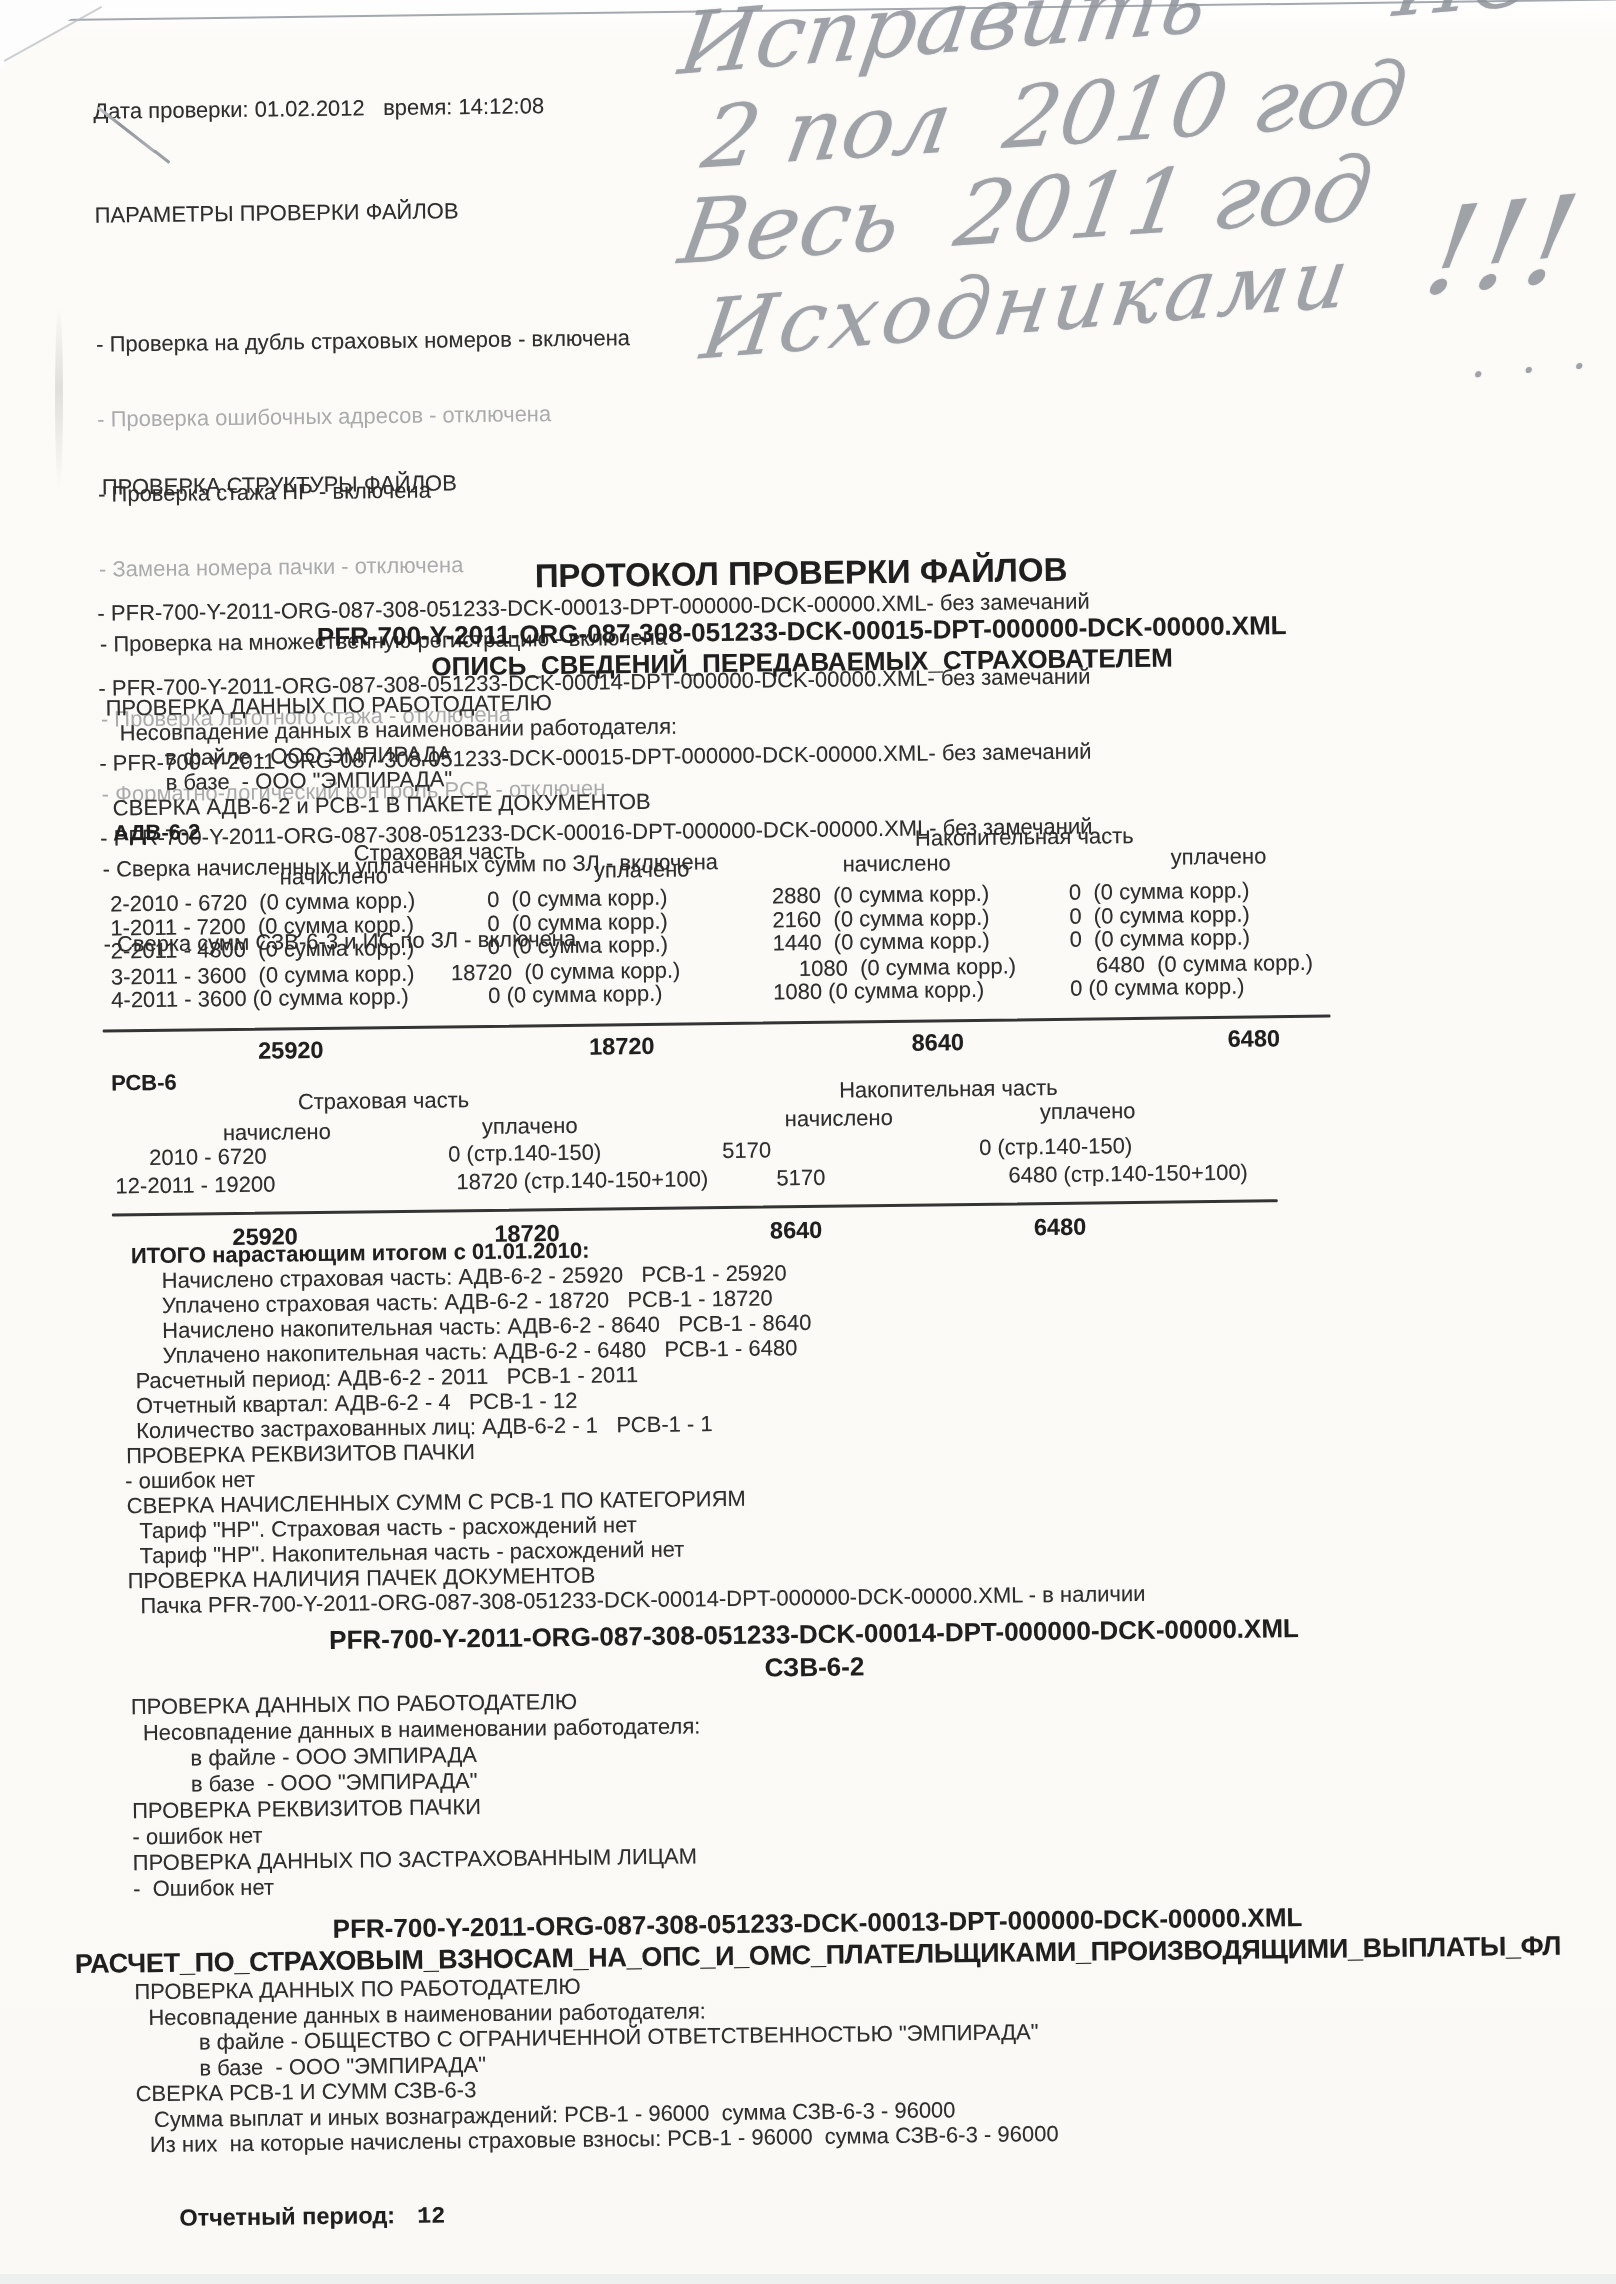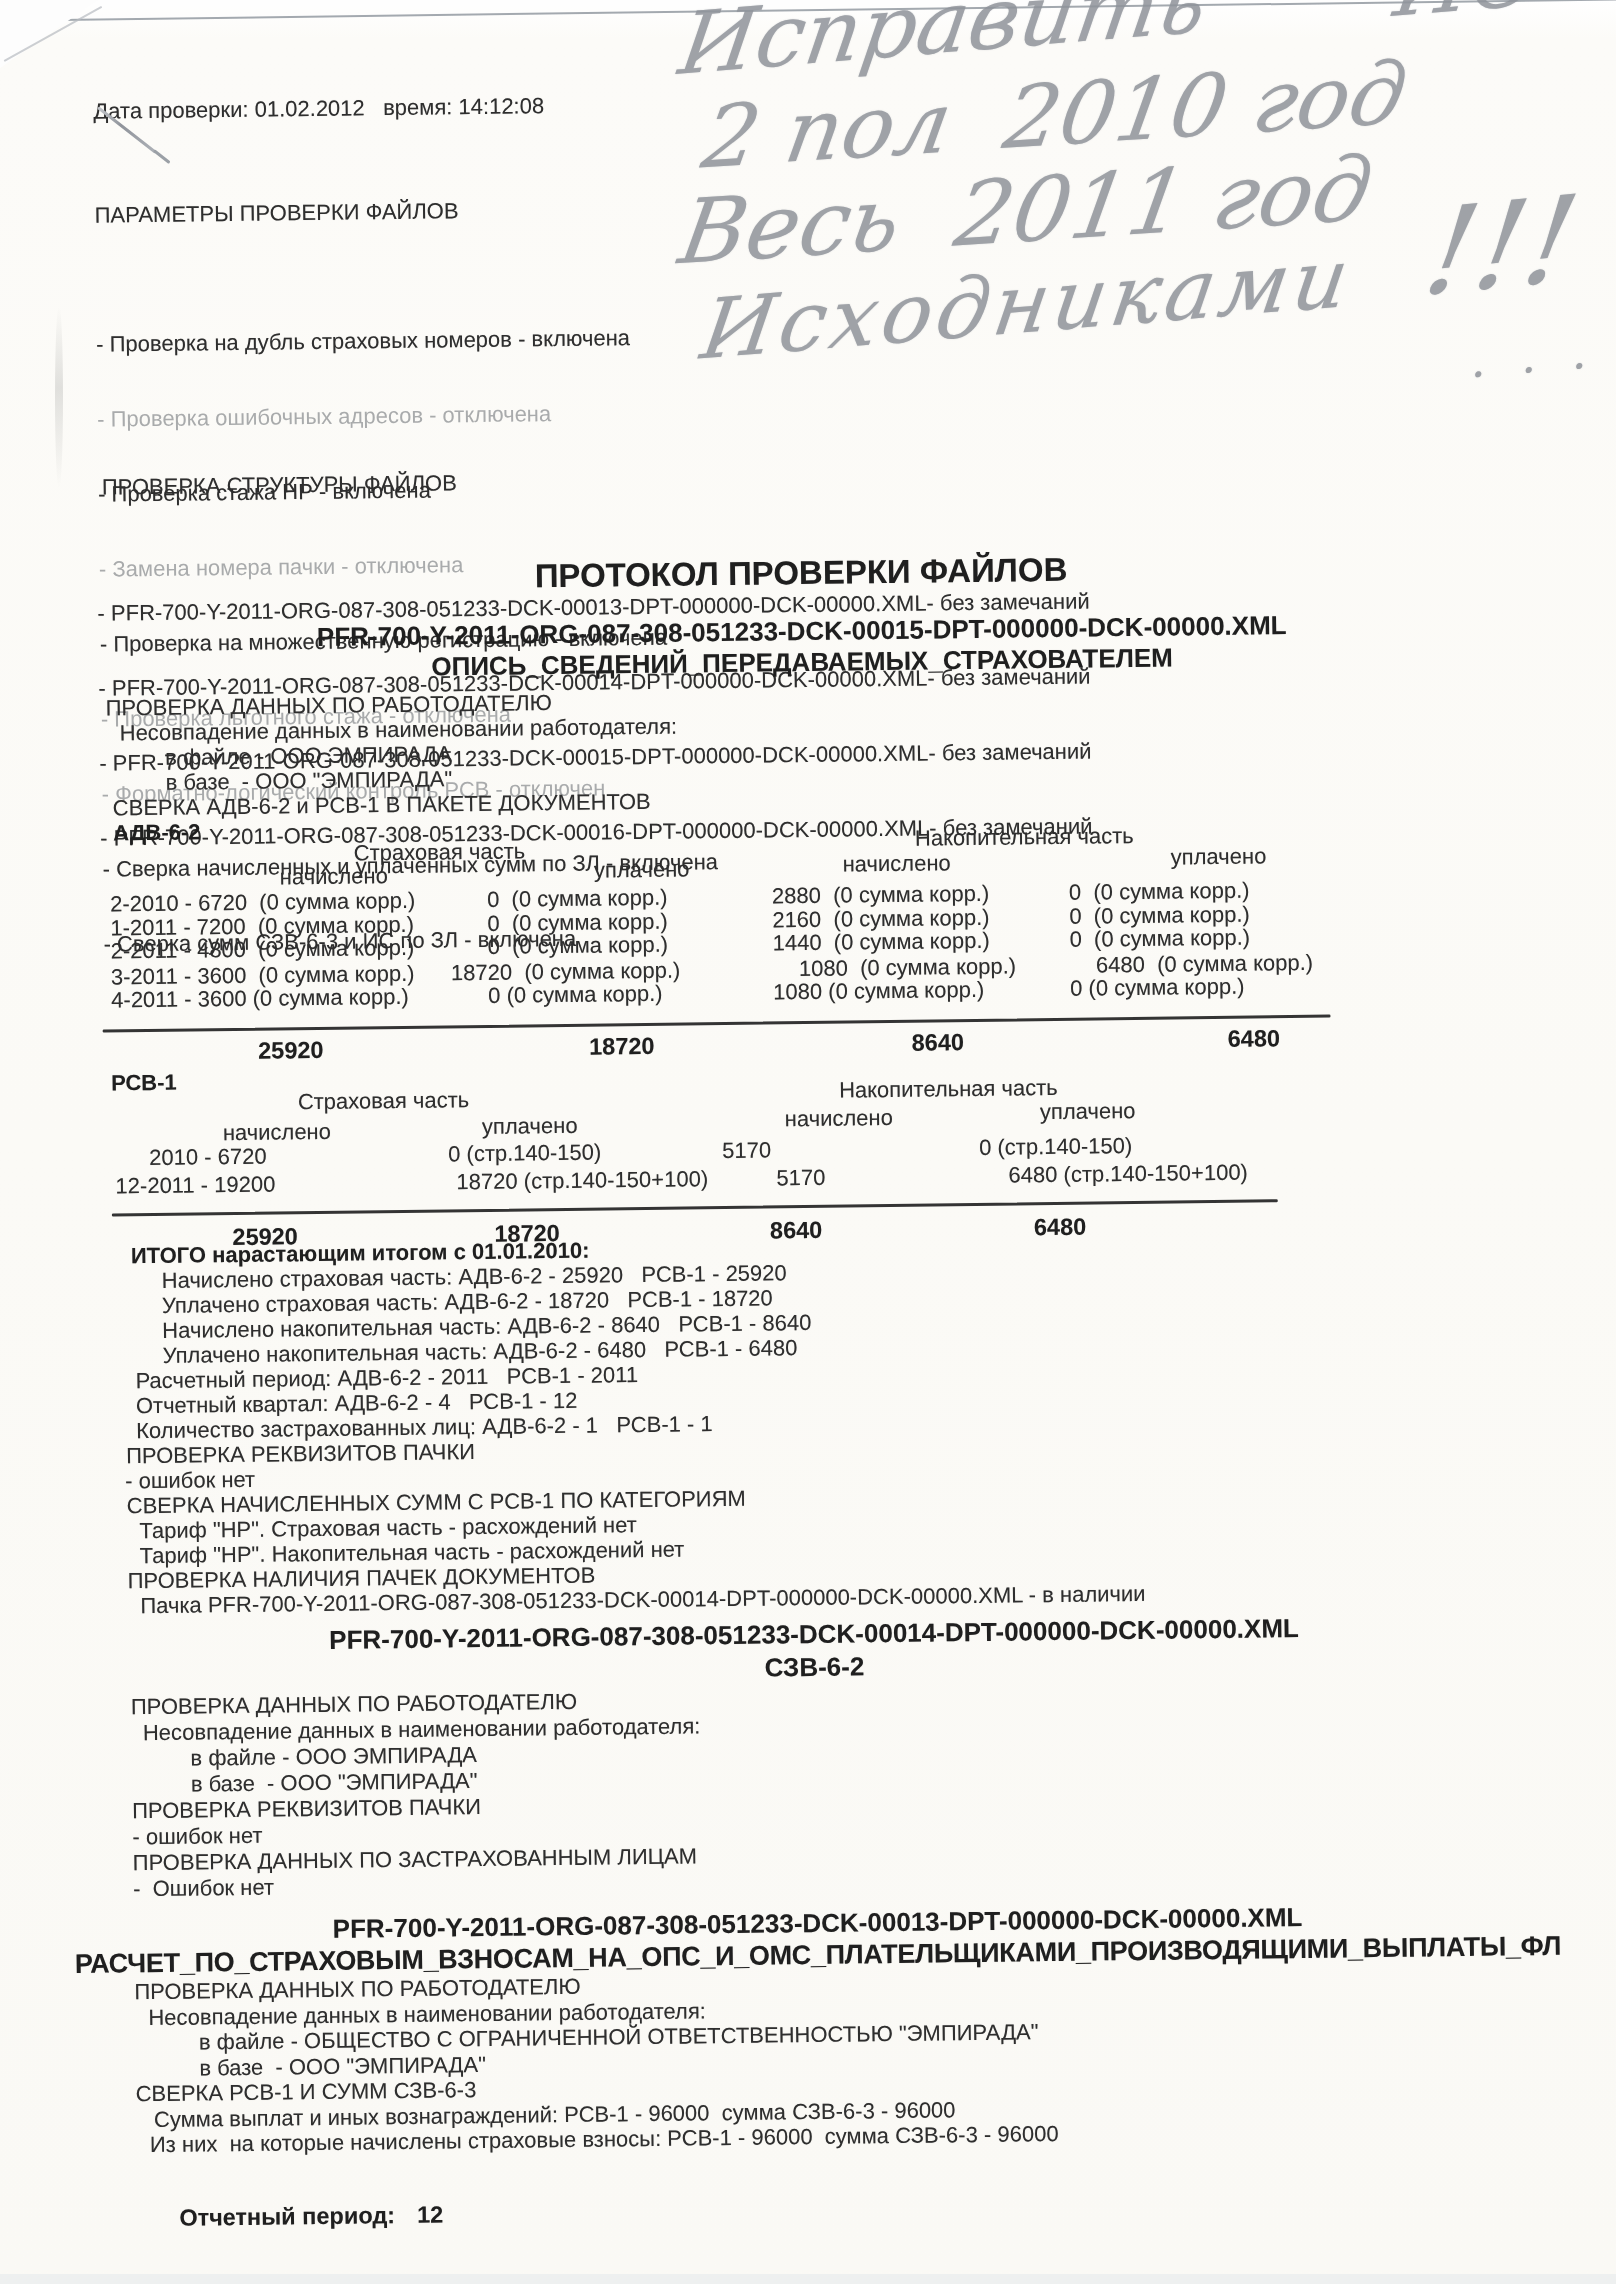--- a/index.html
+++ b/index.html
@@ -49,21 +49,21 @@
   
   .checks{position:absolute;left:121px;top:1235px;line-height:25px;}
   .szvblk{position:absolute;left:124px;top:1686px;line-height:26px;}
   .rsvblk{position:absolute;left:124px;top:1971px;line-height:25.5px;}
   .empblk{position:absolute;left:111px;top:687px;line-height:25px;}
   .ml2{margin-left:1.3px;} .ml9{margin-left:5.9px;} .ml13{margin-left:8.5px;}
   .ml18{margin-left:11.7px;} .ml21{margin-left:13.7px;} .ml28{margin-left:18px;}
   .ml60{margin-left:39px;} .ml91{margin-left:59px;} .ml98{margin-left:64px;}
 
   .footer-line{position:absolute;left:127px;top:2173px;font-weight:bold;font-size:23.5px;color:#1f1f1f;white-space:pre;}
-  .footer-line .val{margin-left:22px;}
+  .footer-line .val{margin-left:22px;font-family:Liberation Mono, monospace;}
 
   
   .hw{position:absolute;color:#8f939a;opacity:.85;font-family:"DejaVu Serif",serif;font-style:italic;
     white-space:pre;text-shadow:0 0 1.3px rgba(143,147,154,.55);}
   .hw1{left:700px;top:1.3px;font-size:86px;transform:skewX(-13deg) rotate(-4deg);word-spacing:3.9px;}
   .hw2{left:720px;top:106px;font-size:86px;transform:skewX(-13deg) rotate(-3deg);}
   .hw3{left:696px;top:201px;font-size:89px;transform:skewX(-13deg) rotate(-3deg);}
   .hw4{left:717px;top:294px;font-size:83px;letter-spacing:3.9px;transform:skewX(-13deg) rotate(-4deg);}
   .hw-bang{left:1440px;top:242px;font-size:120px;transform:skewX(-16deg) rotate(-5deg);}
   .hw-dots{left:1479px;top:352px;font-size:47px;letter-spacing:10.4px;transform:rotate(-4deg);}
@@ -157,21 +157,21 @@
 
       <div class="rule" style="left:104px;top:197px;width:1228px;"></div>
 
       <span class="cell tot" style="left:292px;top:208px;">25920</span>
       <span class="cell tot" style="left:623px;top:208px;">18720</span>
       <span class="cell tot" style="left:939px;top:208px;">8640</span>
       <span class="cell tot" style="left:1255px;top:208px;">6480</span>
     </div>
 
     <div class="rsv">
-      <span class="cell b" style="left:112px;top:0px;">РСВ-1</span>
+      <span class="cell b" style="left:112px;top:0px;">РСВ-6</span>
       <span class="cell chdr" style="left:384px;top:21px;">Страховая часть</span>
       <span class="cell chdr" style="left:949px;top:15.6px;">Накопительная часть</span>
       <span class="cell chdr" style="left:277px;top:51px;">начислено</span>
       <span class="cell chdr" style="left:530px;top:48px;">уплачено</span>
       <span class="cell chdr" style="left:839px;top:44px;">начислено</span>
       <span class="cell chdr" style="left:1088px;top:40px;">уплачено</span>
 
       <span class="cell" style="left:149px;top:75px;">2010 - 6720</span>
       <span class="cell" style="left:448px;top:75px;">0 (стр.140-150)</span>
       <span class="cell" style="left:722px;top:75px;">5170</span>

